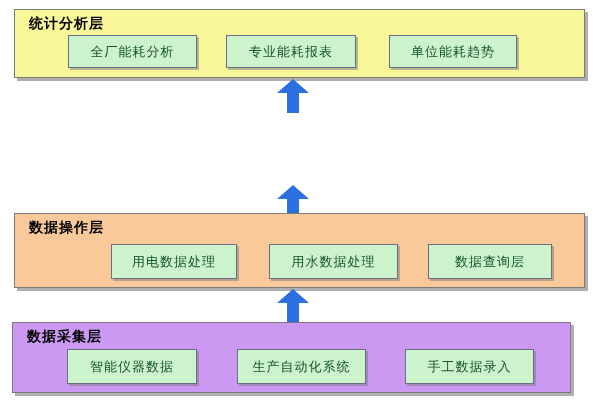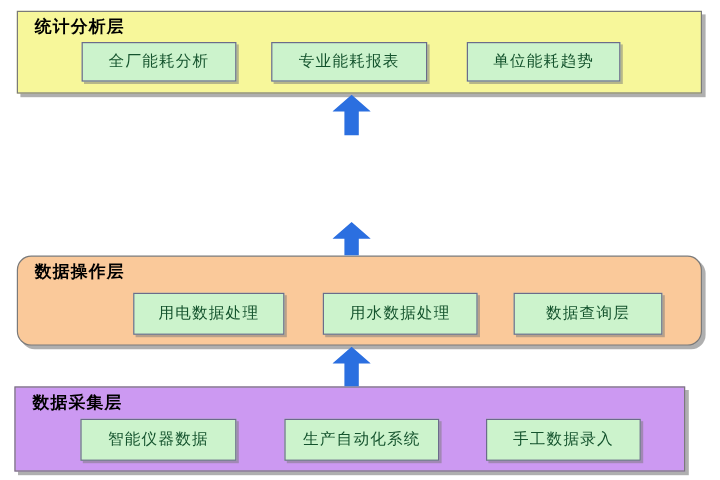--- a/index.html
+++ b/index.html
@@ -77,21 +77,21 @@
     </div>
     <div class="node" id="l0n1" style="left: 211px; top: 25px; width: 130px; height: 33px; background: rgb(204, 243, 204); border-color: rgb(107, 107, 138);">
       <span class="node-label">专业能耗报表</span>
     </div>
     <div class="node" id="l0n2" style="left: 374px; top: 25px; width: 128px; height: 33px; background: rgb(204, 243, 204); border-color: rgb(107, 107, 138);">
       <span class="node-label">单位能耗趋势</span>
     </div>
   </div>
 
 
-  <div class="layer" id="layer-2" style="left: 14px; top: 213px; width: 571px; height: 75px; background: rgb(250, 201, 154); border-color: rgb(122, 122, 122); border-radius: 12px;">
+  <div class="layer" id="layer-2" style="left: 14px; top: 213px; width: 571px; height: 75px; background: rgb(250, 201, 154); border-color: rgb(122, 122, 122);">
     <div class="layer-title">数据操作层</div>
     <div class="node" id="l2n0" style="left: 96px; top: 30px; width: 126px; height: 35px; background: rgb(204, 243, 204); border-color: rgb(107, 107, 138);">
       <span class="node-label">用电数据处理</span>
     </div>
     <div class="node" id="l2n1" style="left: 254px; top: 30px; width: 129px; height: 35px; background: rgb(204, 243, 204); border-color: rgb(107, 107, 138);">
       <span class="node-label">用水数据处理</span>
     </div>
     <div class="node" id="l2n2" style="left: 413px; top: 30px; width: 124px; height: 35px; background: rgb(204, 243, 204); border-color: rgb(107, 107, 138);">
       <span class="node-label">数据查询层</span>
     </div>

